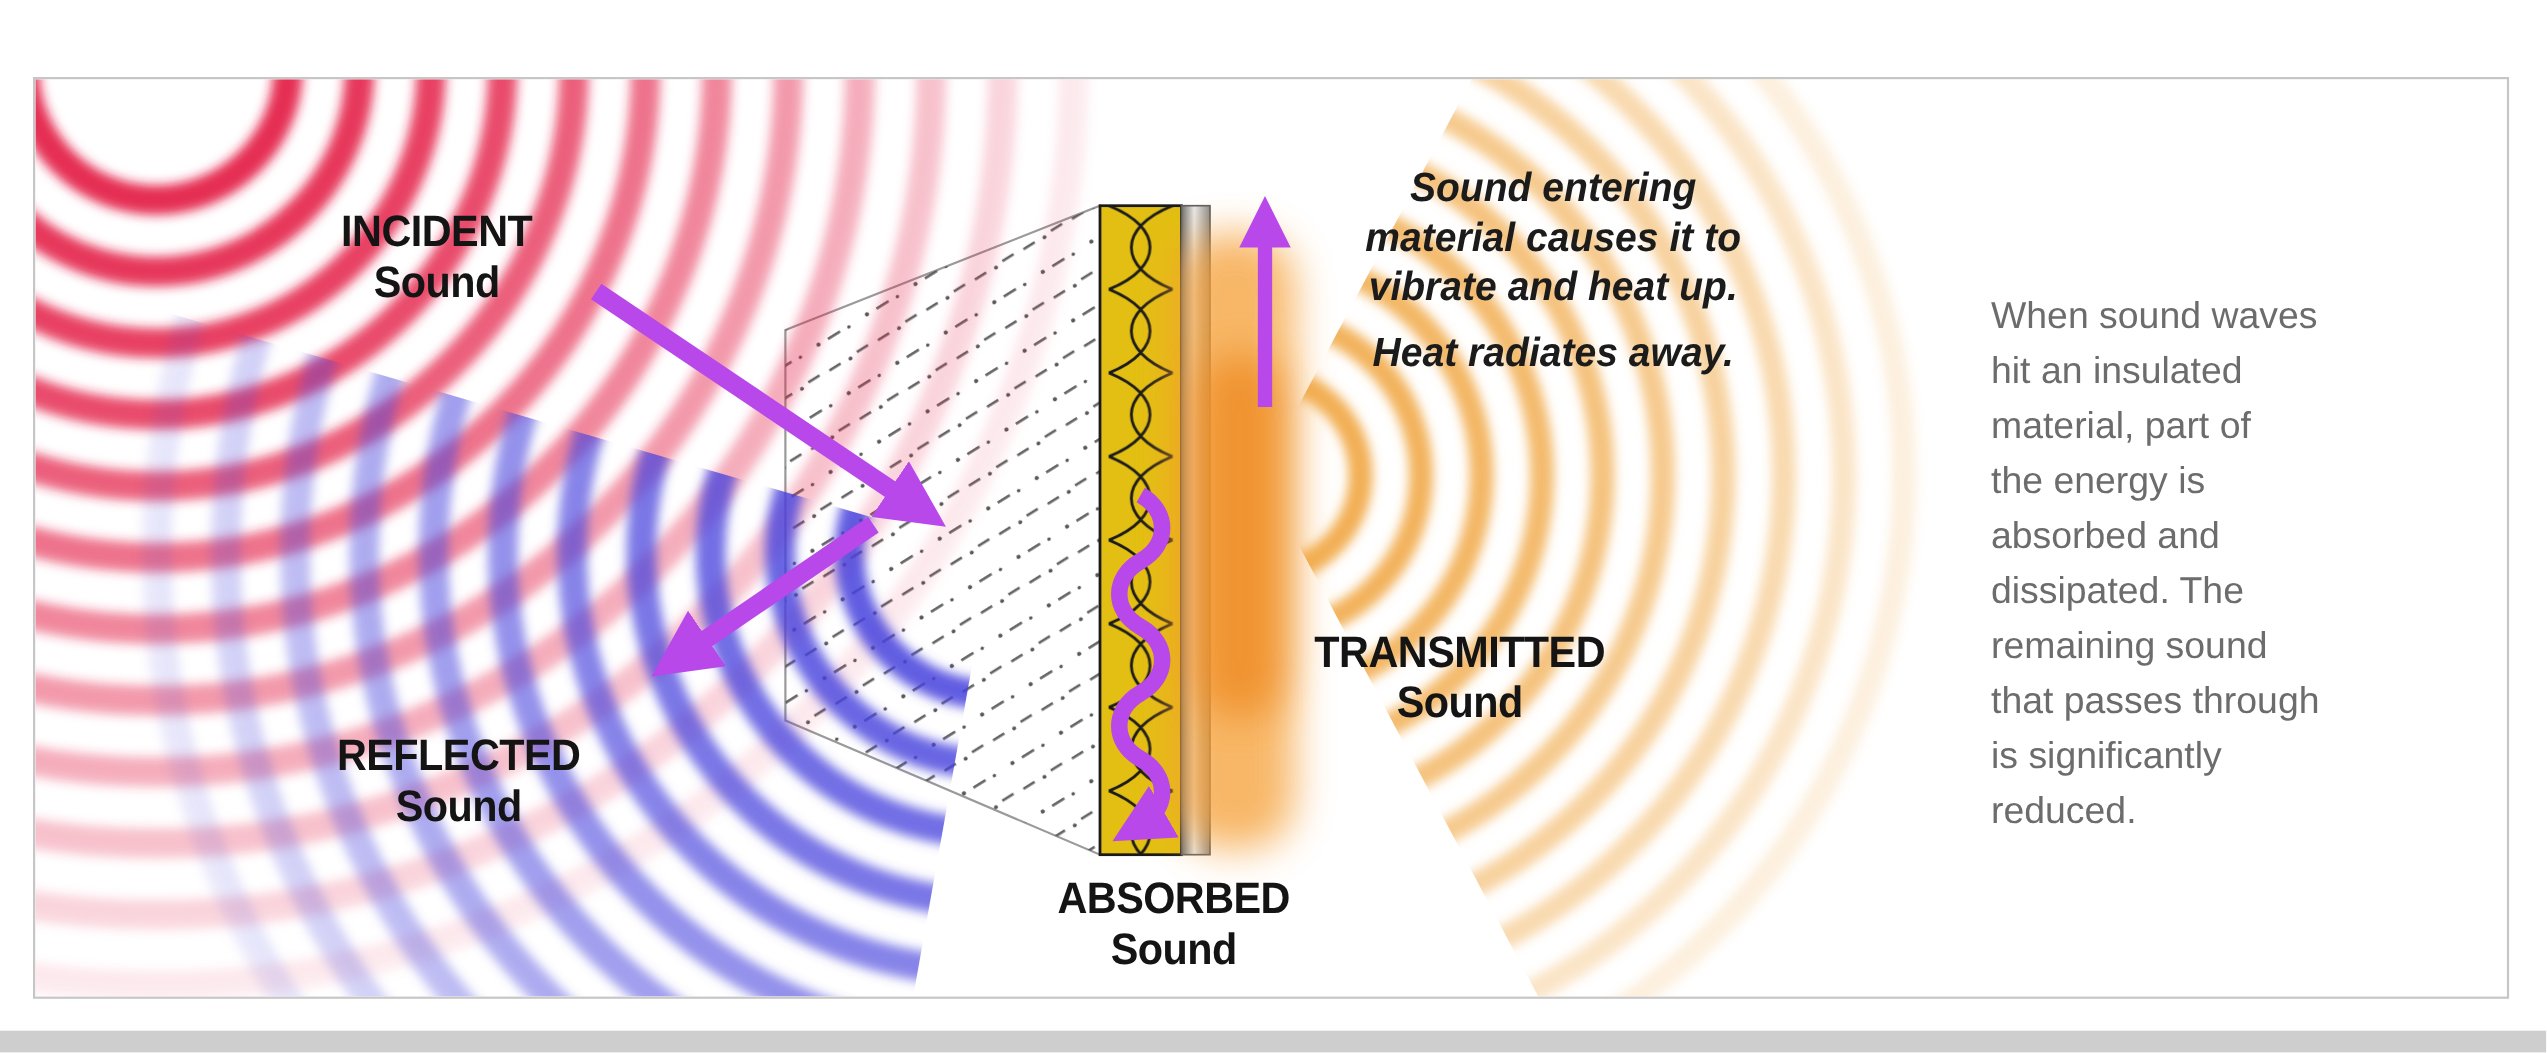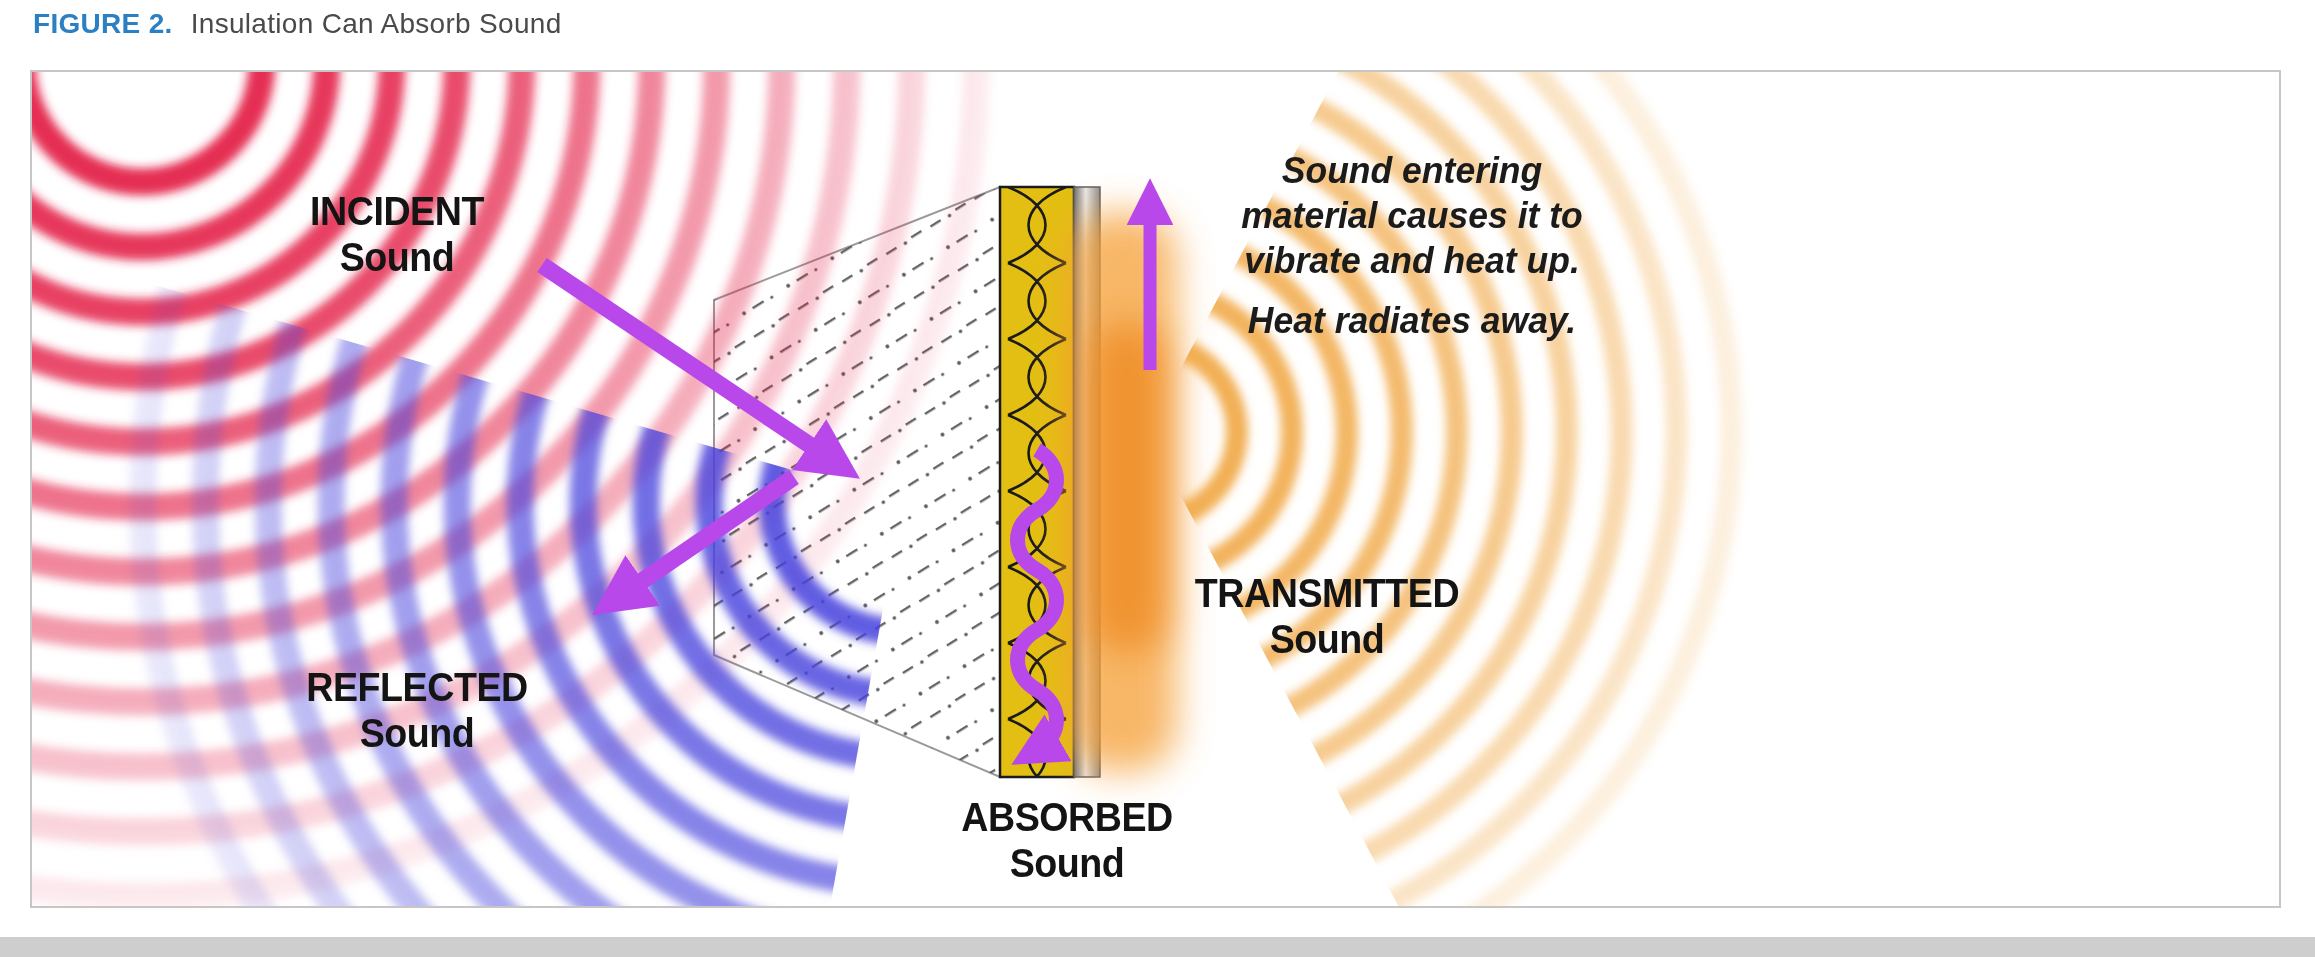--- a/index.html
+++ b/index.html
@@ -23,24 +23,20 @@
   .dnote .gap{margin-top:15px;}
   #caption{position:absolute;left:1778px;top:190px;width:420px;z-index:3;
            color:#6c6c6c;font-size:34px;line-height:50px;white-space:pre-line;}
   #bottom-bar{position:absolute;left:0;bottom:0;width:2315px;height:20px;background:#cecece;z-index:4;}
 </style>
 </head>
 <body>
 
 <div id="stage">
 
-  <div id="fig-header">
-    <span class="fig-label">FIGURE 2.</span>
-    <span class="fig-title">Insulation Can Absorb Sound</span>
-  </div>
 
   <div id="figure-box">
 
     <svg id="diagram-svg" viewBox="0 0 2247 834" preserveAspectRatio="none">
       <defs>
         <filter id="soft" x="-20%" y="-20%" width="140%" height="140%">
           <feGaussianBlur stdDeviation="5"></feGaussianBlur>
         </filter>
         <filter id="glow" x="-60%" y="-30%" width="220%" height="160%">
           <feGaussianBlur stdDeviation="18"></feGaussianBlur>
@@ -197,18 +193,28 @@
       <div>Sound</div>
     </div>
 
     <div class="dnote" style="left:1160px;top:76px;width:440px">
       <div>Sound entering</div>
       <div>material causes it to</div>
       <div>vibrate and heat up.</div>
       <div class="gap">Heat radiates away.</div>
     </div>
 
+    <div id="caption">When sound waves
+hit an insulated
+material, part of
+the energy is
+absorbed and
+dissipated. The
+remaining sound
+that passes through
+is significantly
+reduced.</div>
 
   </div>
 
   <div id="bottom-bar"></div>
 
 </div>
 
 </body></html>

